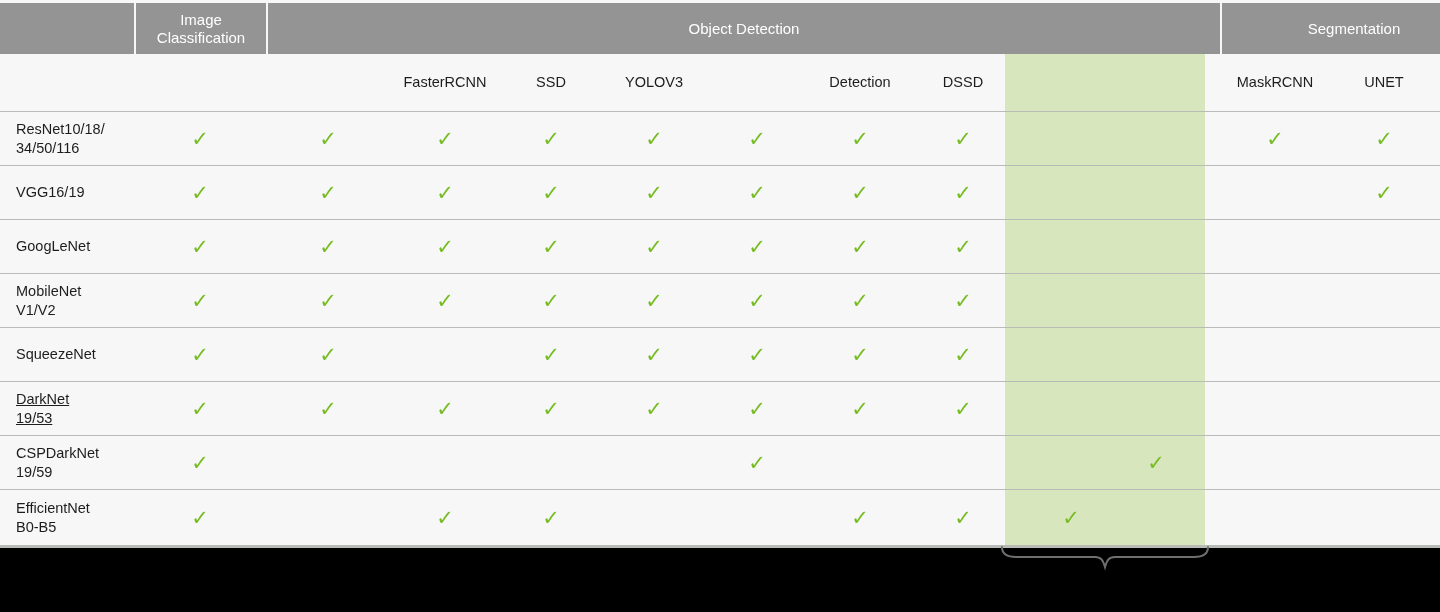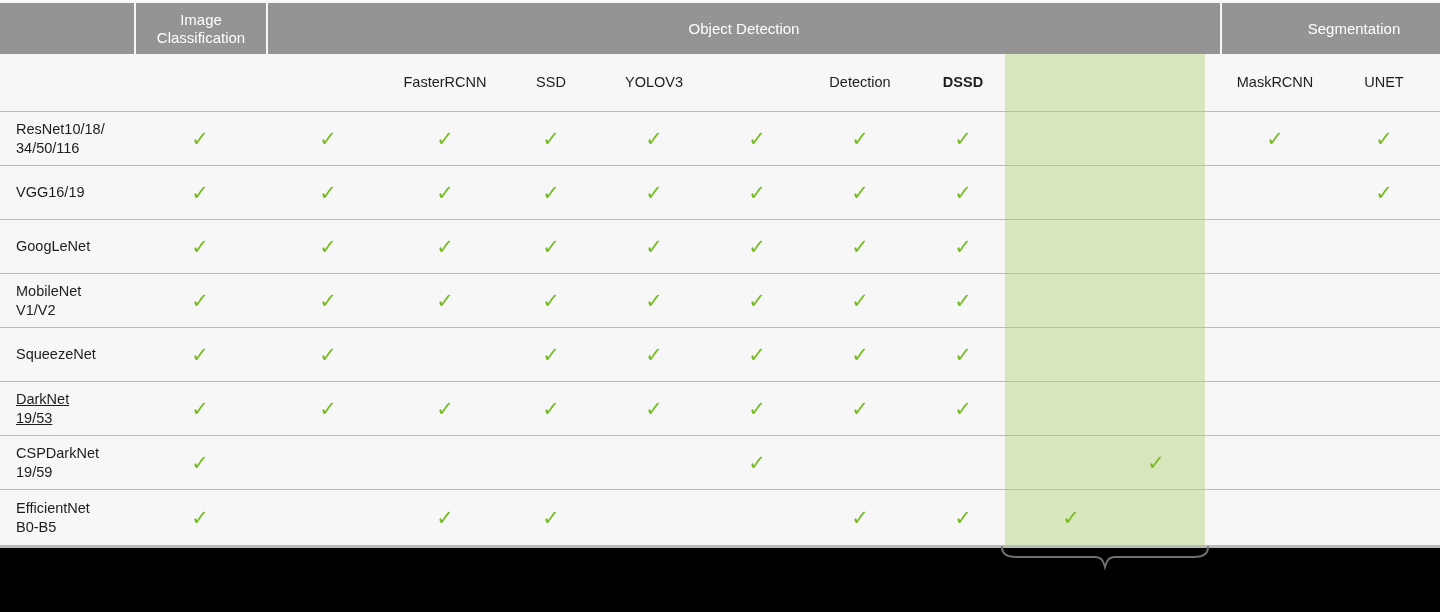--- a/index.html
+++ b/index.html
@@ -97,21 +97,21 @@
 Classification</div>
         <div class="group-cell" style="left: 268px; width: 952px; white-space: pre-line;">Object Detection</div>
         <div class="group-cell" style="left: 1222px; width: 264px; white-space: pre-line;">Segmentation</div>
       </div>
 
     <div class="sub-header">
         <div class="sub-cell" style="left: 491px; width: 120px; white-space: pre-line;">SSD</div>
         <div class="sub-cell" style="left: 385px; width: 120px; white-space: pre-line;">FasterRCNN</div>
         <div class="sub-cell" style="left: 594px; width: 120px; white-space: pre-line;">YOLOV3</div>
         <div class="sub-cell" style="left: 800px; width: 120px; white-space: pre-line;">Detection</div>
-        <div class="sub-cell" style="left: 903px; width: 120px; white-space: pre-line; font-weight: bold;">DSSD</div>
+        <div class="sub-cell" style="left: 903px; width: 120px; white-space: pre-line;">DSSD</div>
         <div class="sub-cell" style="left: 1011px; width: 120px; white-space: pre-line;">EfficientDet</div>
         <div class="sub-cell" style="left: 1096px; width: 120px; white-space: pre-line;">YOLOV4
 Tiny</div>
         <div class="sub-cell" style="left: 1215px; width: 120px; white-space: pre-line;">MaskRCNN</div>
         <div class="sub-cell" style="left: 1324px; width: 120px; white-space: pre-line;">UNET</div>
       </div>
 
     <div class="highlight-band" style="left: 1005px; width: 200px; height: 491px;"></div>
 
     <div id="body-rows">

